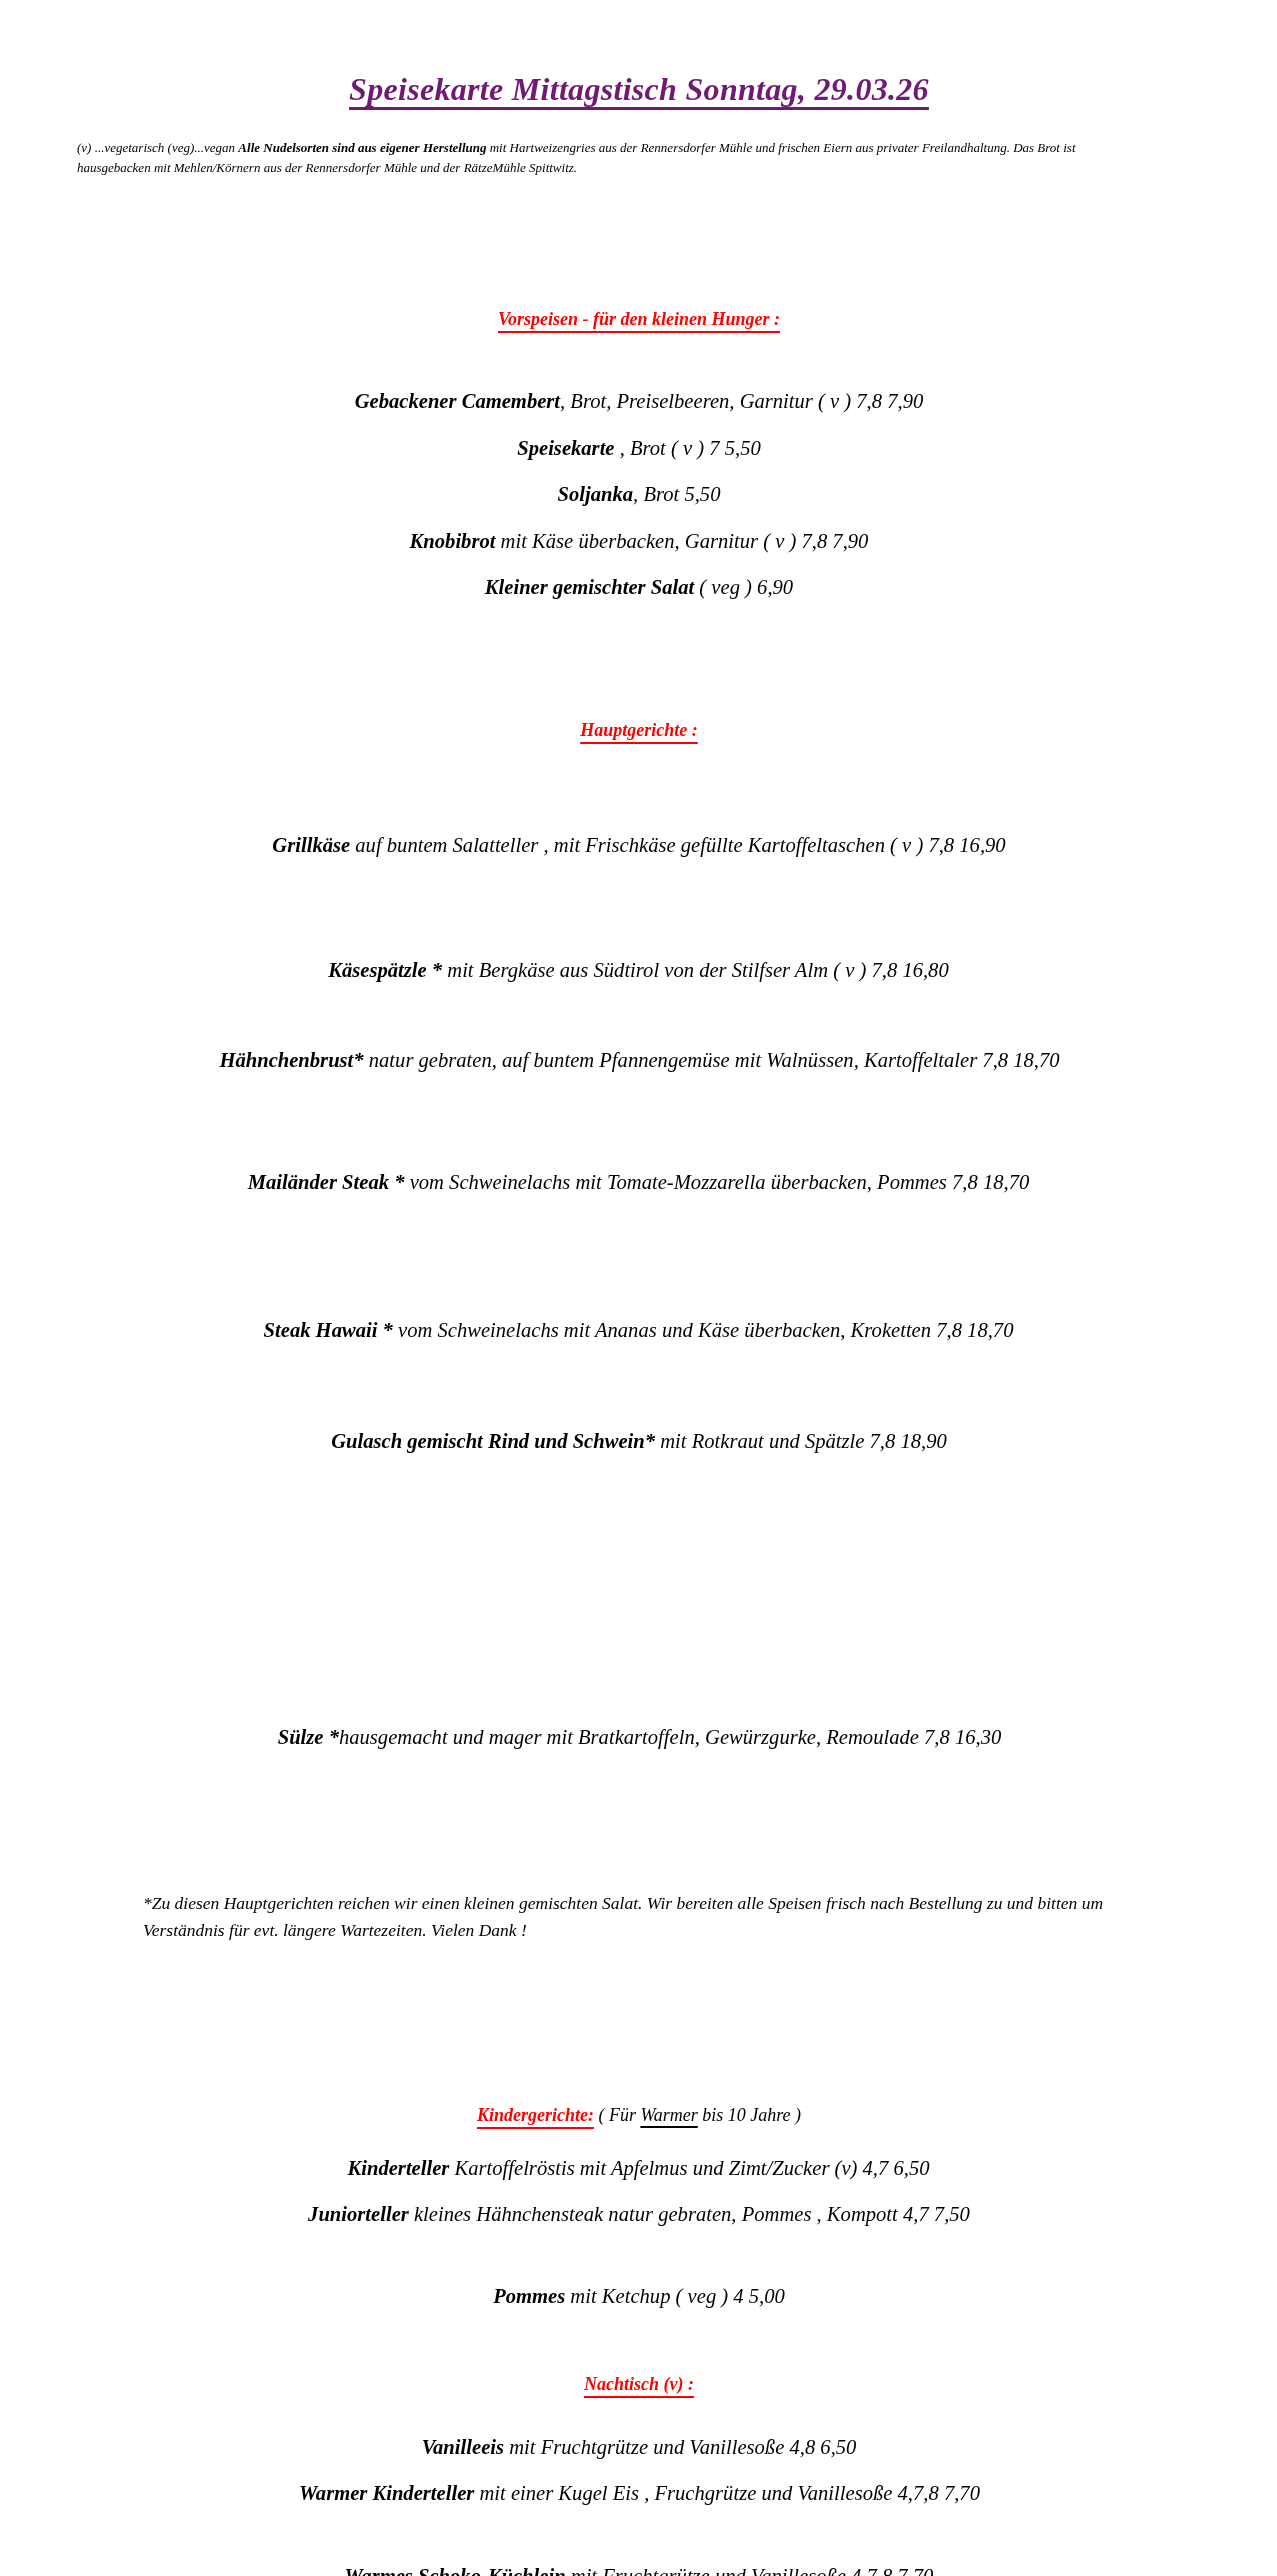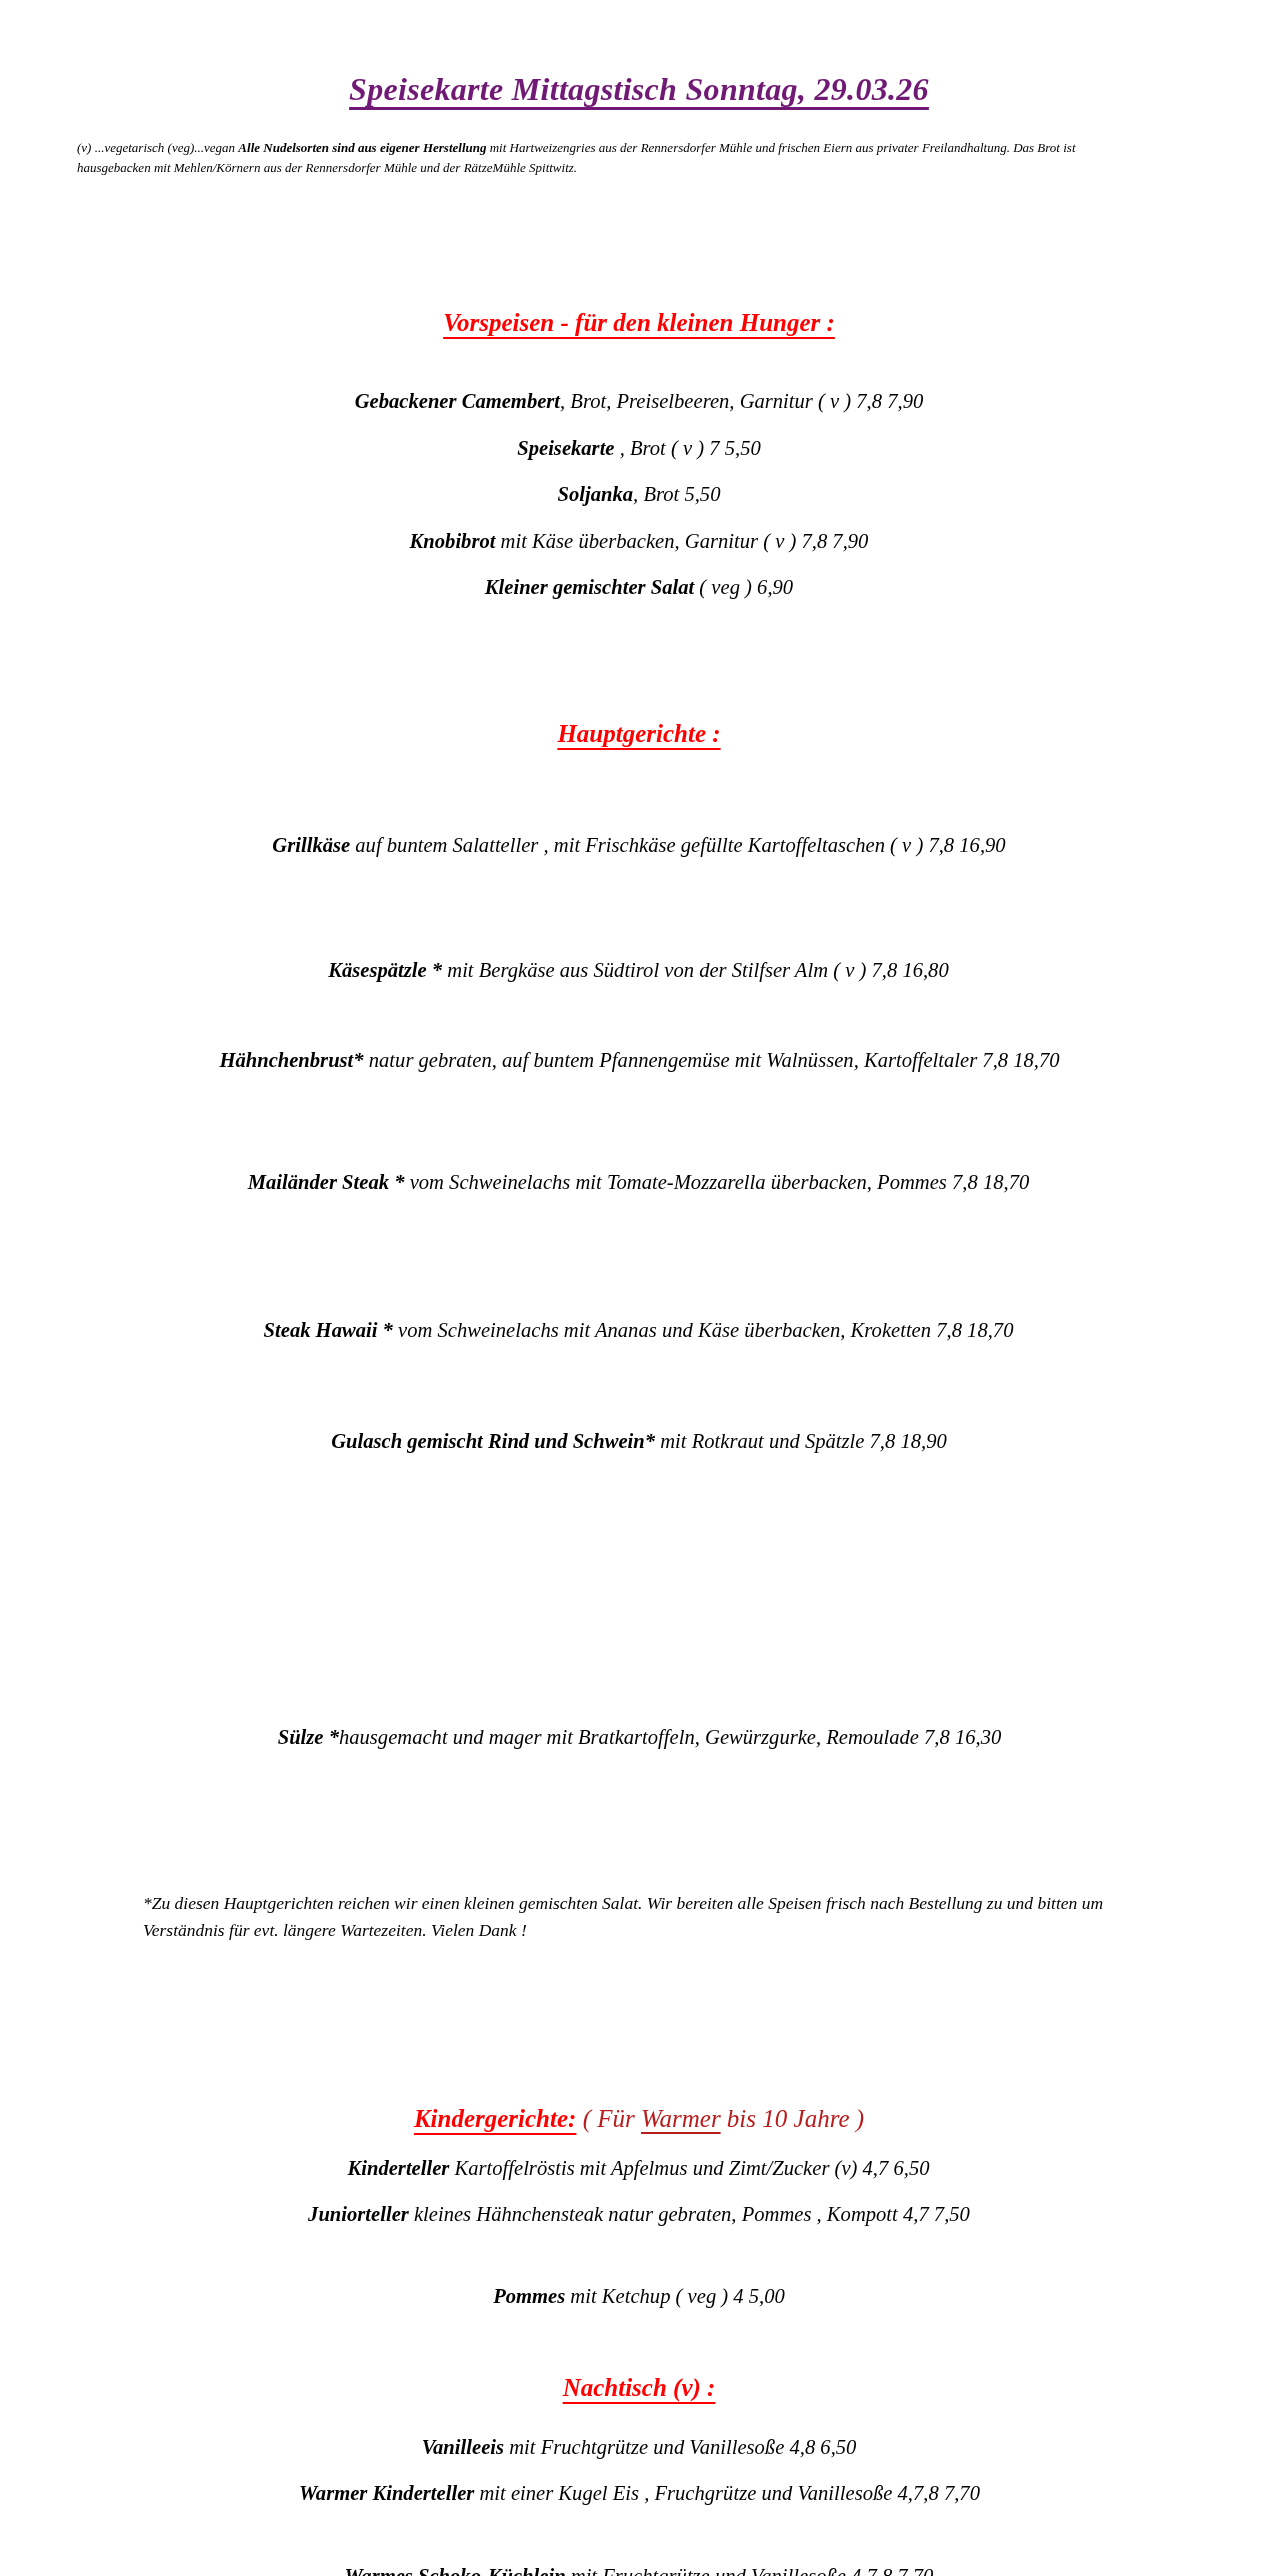--- a/index.html
+++ b/index.html
@@ -50,33 +50,33 @@
     line-height: 1.52;
     font-style: italic;
     text-align: left;
   }
   .intro b { font-weight: bold; }
 
   
   .section-head {
     position: absolute;
     left: 0; right: 0;
-    font-size: 25px;
+    font-size: 18px;
     font-weight: bold;
     font-style: italic;
     color: #ff0000;
     text-align: center;
   }
   .section-head .t {
     text-decoration: underline;
     text-decoration-thickness: 2.1px;
     text-underline-offset: 5.7px;
   }
   .section-head .sub {
-    color: #b91c1c;
+    color: #000000;
     font-weight: normal;
     text-decoration: none;
     margin-top: 22px;
   }
   .section-head .sub .u {
     text-decoration: underline;
     text-decoration-thickness: 2.1px;
     text-underline-offset: 4.6px;
   }
 

